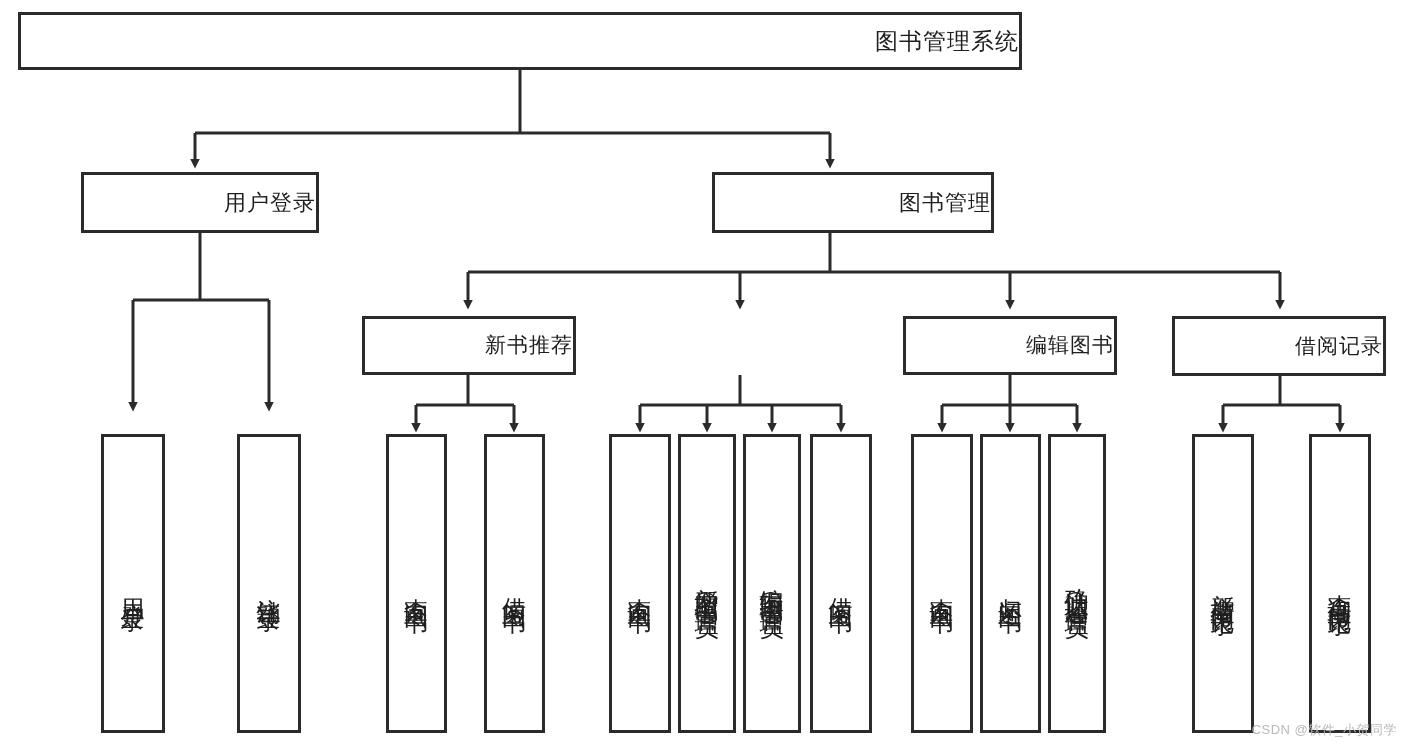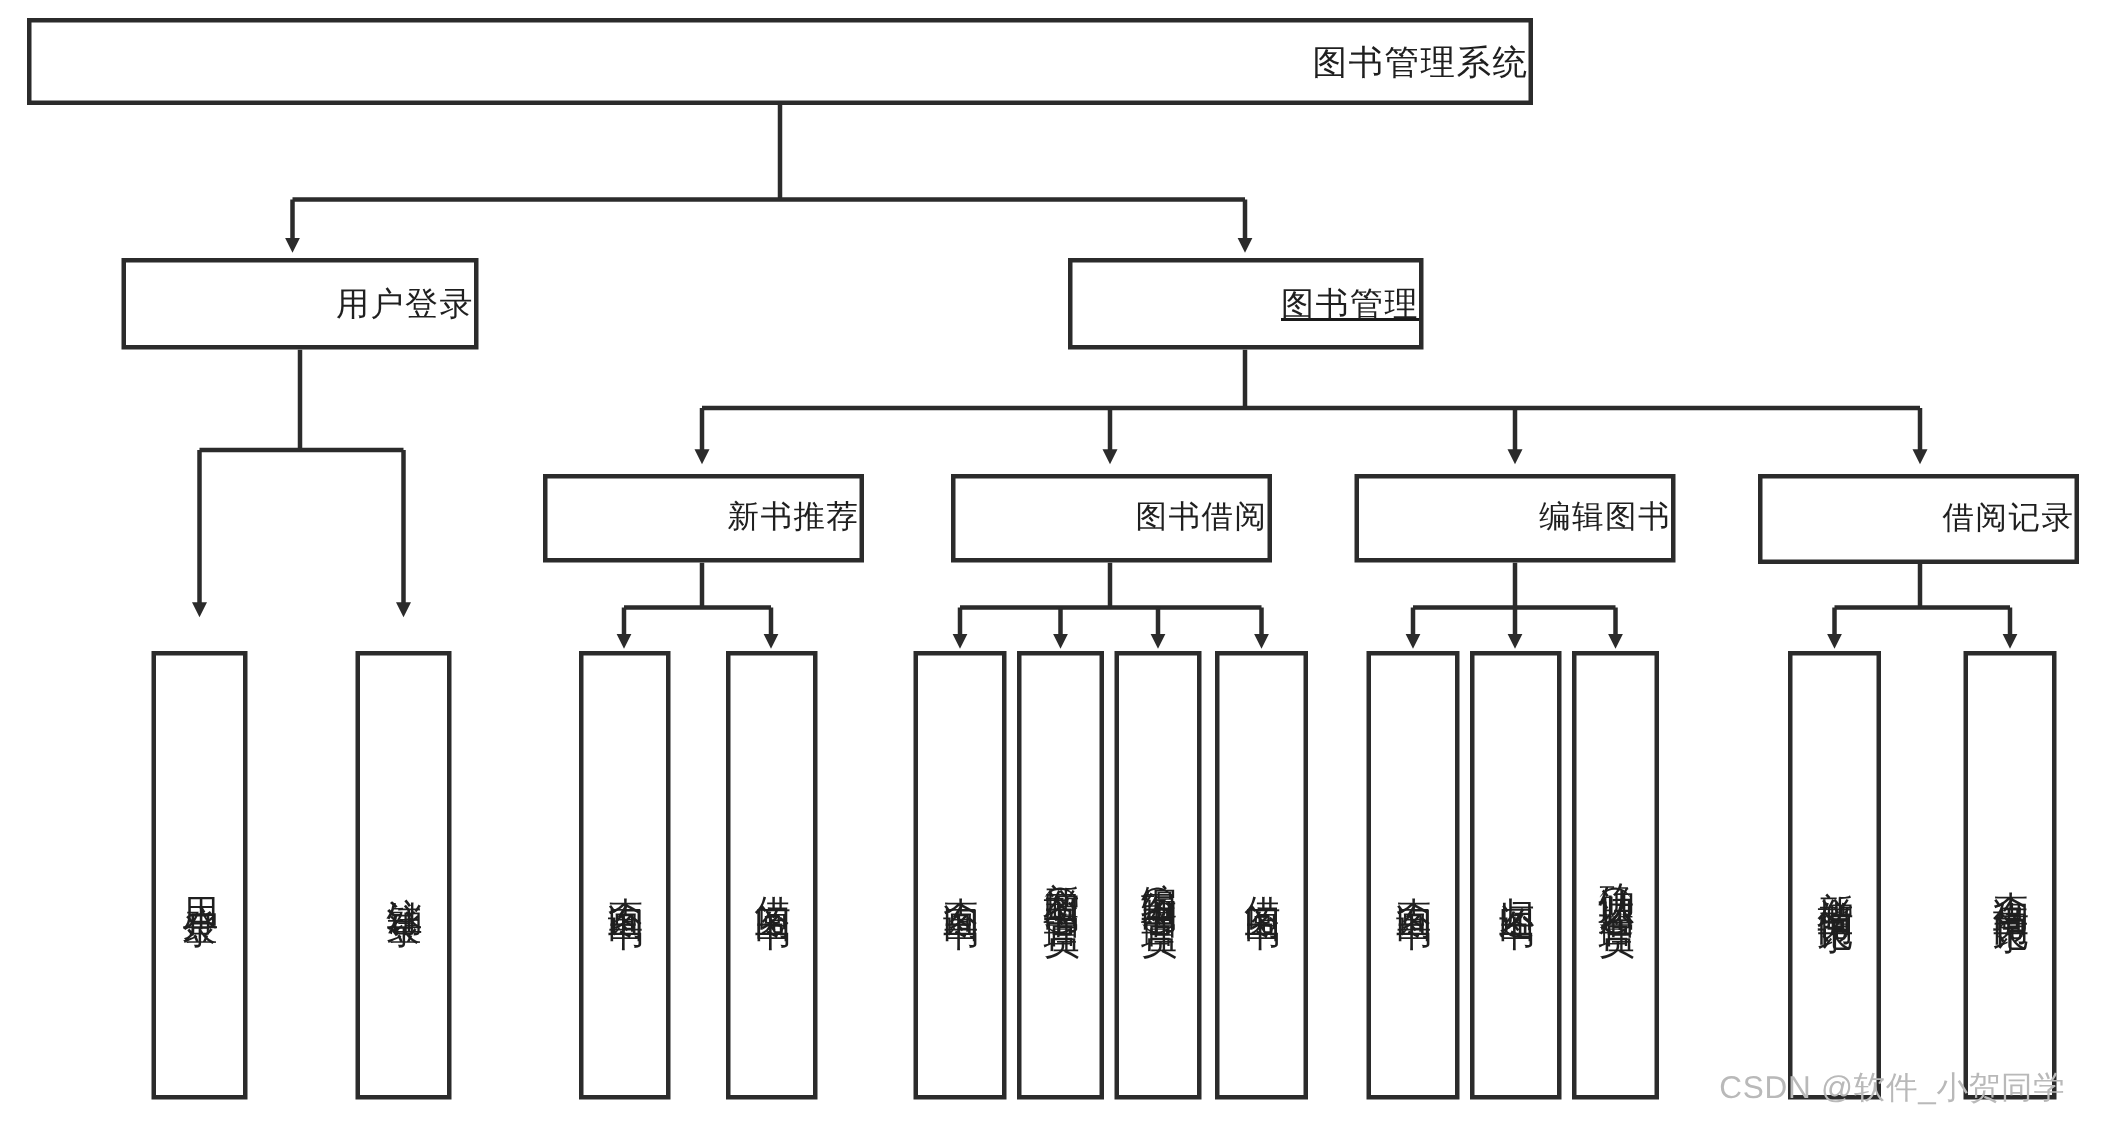--- a/index.html
+++ b/index.html
@@ -49,22 +49,22 @@
     letter-spacing:4px;
     white-space:nowrap;
     display:block;
     height:100%;
     display:flex;
     align-items:center;
     justify-content:center;
   }
   .watermark{
     position:absolute;
-    right:28px;bottom:8px;
-    font-size:21px;
+    right:8px;bottom:8px;
+    font-size:13px;
     color:#b9b9b9;
     letter-spacing:0.5px;
     white-space:nowrap;
     font-family:"Liberation Sans","DejaVu Sans",sans-serif;
   }
   svg.connectors{
     position:absolute;left:0;top:0;width:1405px;height:747px;
     pointer-events:none;
   }
 </style>
@@ -123,36 +123,33 @@
     </g>
   </svg>
 
   <div class="node root" style="left:18px;top:12px;width:1004px;height:58px;">
     <span class="label">图书管理系统</span>
   </div>
 
   <div class="node lvl2" style="left:81px;top:172px;width:238px;height:61px;">
     <span class="label">用户登录</span>
   </div>
-  <div class="node lvl2" style="left:712px;top:172px;width:237px;height:61px;text-decoration:underline;">
+  <div class="node lvl2" style="left:712px;top:172px;width:282px;height:61px;">
     <span class="label">图书管理</span>
   </div>
 
   <div class="node leaf" style="left:101px;top:434px;width:64px;height:299px;">
     <span class="label">用户登录</span>
   </div>
   <div class="node leaf" style="left:237px;top:434px;width:64px;height:299px;">
     <span class="label">注销登录</span>
   </div>
 
   <div class="node lvl3" style="left:362px;top:316px;width:214px;height:59px;">
     <span class="label">新书推荐</span>
-  </div>
-  <div class="node lvl3" style="left:634px;top:316px;width:214px;height:59px;">
-    <span class="label">图书借阅</span>
   </div>
   <div class="node lvl3" style="left:903px;top:316px;width:214px;height:59px;">
     <span class="label">编辑图书</span>
   </div>
   <div class="node lvl3" style="left:1172px;top:316px;width:214px;height:60px;">
     <span class="label">借阅记录</span>
   </div>
 
   <div class="node leaf" style="left:386px;top:434px;width:61px;height:299px;">
     <span class="label">查询图书</span>

